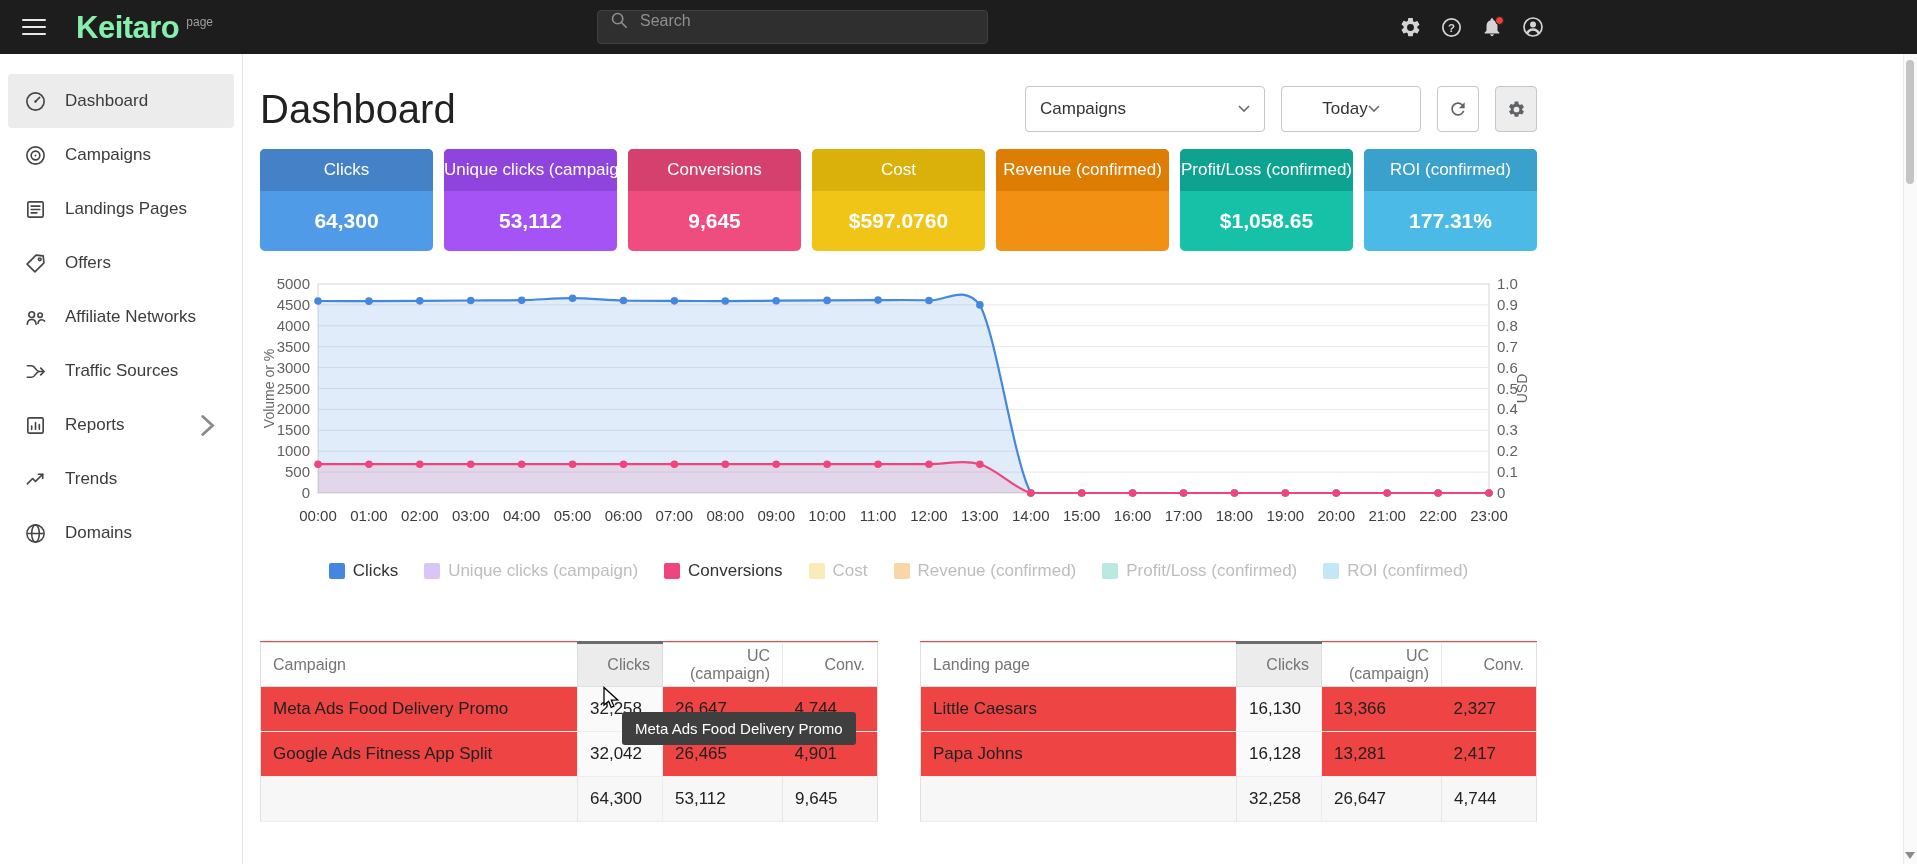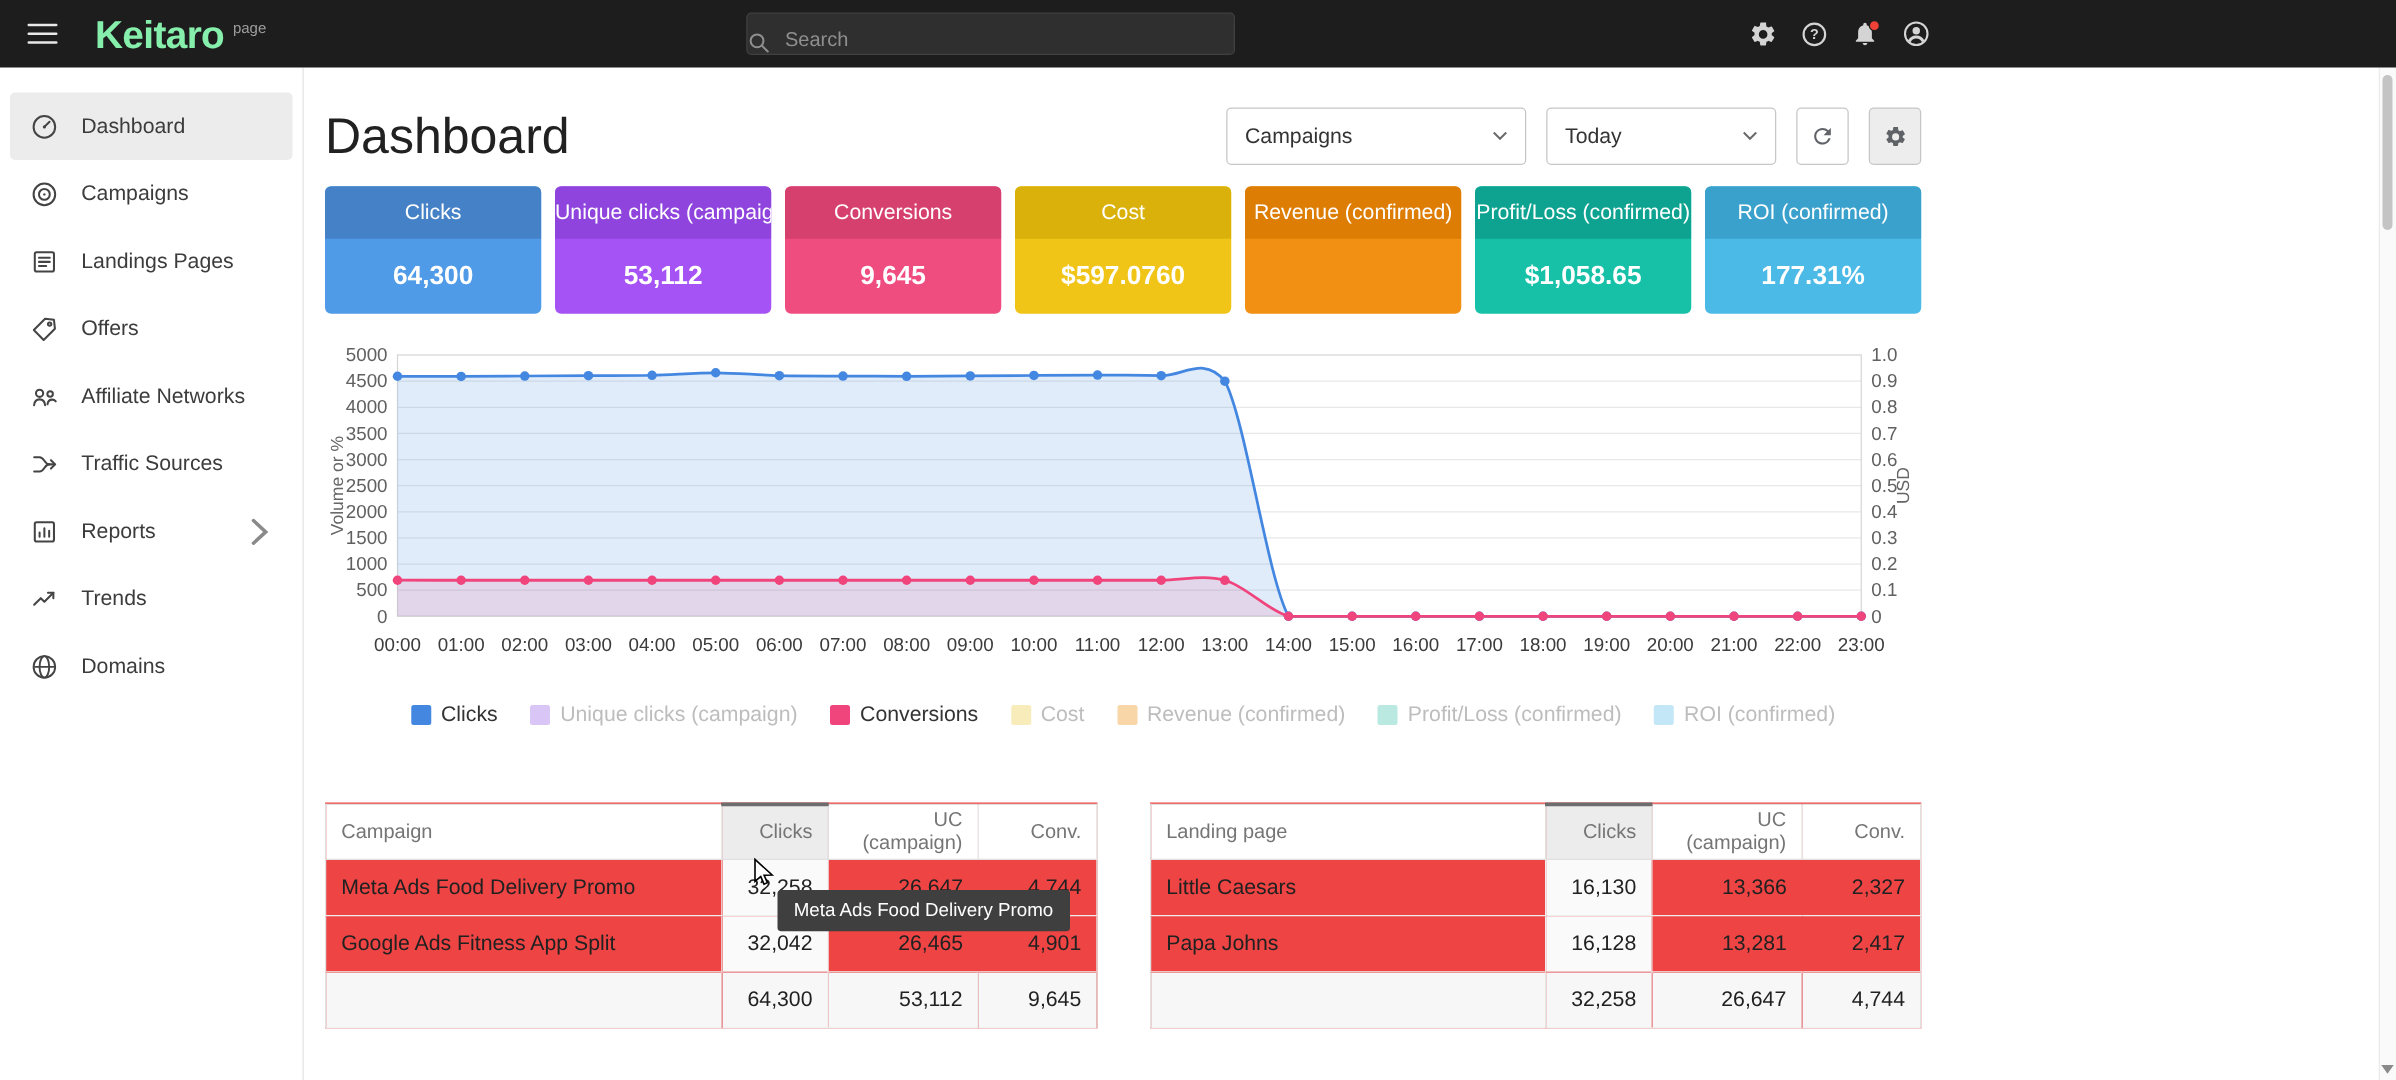--- a/index.html
+++ b/index.html
@@ -9,21 +9,21 @@
   
   .topbar { position:absolute; top:0; left:0; width:1917px; height:54px;
             background:#1d1d1d; display:flex; align-items:center; z-index:30; }
   .hamburger { margin-left:22px; width:24px; cursor:pointer; }
   .hamburger i { display:block; height:2.5px; background:#e8e8e8; margin:4.5px 0; border-radius:1px; }
   .logo { margin-left:30px; display:flex; align-items:flex-start; cursor:pointer; }
   .logo-text { font-size:31px; font-weight:bold; color:#86efac; letter-spacing:-0.5px; line-height:1; }
   .logo-badge { font-size:12px; color:#9e9e9e; margin-left:7px; margin-top:3px; }
   .search-box { position:absolute; left:597px; top:10px; width:391px; height:34px;
                 background:#2f2f2f; border:1px solid #404040; border-radius:4px;
-                display:flex; align-items:flex-end; padding:0 0; }
+                display:flex; align-items:flex-start; padding:0 12px; }
   .search-box input { flex:1; background:transparent; border:none; outline:none;
                       color:#cfcfcf; font-size:16px; margin-left:10px; font-family:inherit; }
   .search-box input::placeholder { color:#8f8f8f; }
   .topbar-icons { position:absolute; right:372px; top:0; height:54px; display:flex;
                   align-items:center; gap:17px; }
   .tb-icon { width:24px; height:24px; position:relative; cursor:pointer; display:flex;
              align-items:center; justify-content:center; }
   .tb-icon .dot { position:absolute; right:0px; top:1px; width:9px; height:9px;
                   border-radius:50%; background:#ef4136; border:1.5px solid #1d1d1d; }
 
@@ -39,21 +39,21 @@
   .side-item .chev { position:absolute; right:14px; display:flex; }
 
   
   .main { position:absolute; left:260px; top:54px; width:1277px; }
   .main-header { display:flex; justify-content:space-between; align-items:center; margin-top:32px; height:46px; }
   .page-title { font-size:40px; font-weight:400; color:#212121; margin:0; line-height:1; }
   .controls { display:flex; gap:16px; align-items:center; }
   .select { height:46px; border:1px solid #c6c6c6; border-radius:4px; background:#fff;
             display:flex; align-items:center; justify-content:space-between;
             padding:0 14px; font-size:17px; color:#333; cursor:pointer; }
-  .select.grouping { width:240px; } .select.daterange { width:184px; }
+  .select.grouping { width:240px; } .select.daterange { width:140px;justify-content:center; }
   .icon-btn { width:42px; height:46px; border:1px solid #c6c6c6; border-radius:4px;
               background:#fff; display:flex; align-items:center; justify-content:center; cursor:pointer; }
   .icon-btn.settings { background:#ededed; }
 
   
   .metrics { display:flex; gap:11px; margin-top:17px; }
   .metric-card { flex:1; border-radius:5px; overflow:hidden; color:#fff; text-align:center; cursor:pointer; }
   .m-label { height:42px; line-height:42px; font-size:17px; font-weight:500; white-space:nowrap; }
   .m-value { height:60px; line-height:60px; font-size:21px; font-weight:bold; }
 
@@ -69,21 +69,21 @@
   
   .tables { display:flex; gap:42px; margin-top:56px; }
   table { border-collapse:collapse; font-size:17px; background:#ef4444; border:1px solid #e0e0e0; table-layout:fixed; }
   table.t-left { width:618px; } table.t-right { width:617px; }
   th { height:44px; font-weight:400; color:#757575; font-size:16px; text-align:left;
        padding:0 12px; border-bottom:1px solid #e0e0e0; background:#fff; cursor:pointer; }
   th.num { text-align:right; border-left:1px solid #e8e8e8; }
   th.sorted { background:#ececec; border-top:3px solid #6d6d6d; border-left:1px solid #e0e0e0; border-right:1px solid #e0e0e0; }
   td { height:45px; padding:0 12px; color:#212121; border-bottom:1px solid #ededed;
        overflow:hidden; white-space:nowrap; text-overflow:ellipsis; }
-  td.num { text-align:right; }
+  td.num { text-align:left; }
   td.sorted { background:#fafafa; border-left:1px solid #ededed; border-right:1px solid #ededed; }
   tr.totals td { background:#f7f7f7; border-left:1px solid #e6e6e6; }
   tr.totals td:first-child { border-left:none; }
 
   
   .hover-tooltip { position:absolute; left:622px; top:712px; background:#3f3f3f; color:#fff;
                    font-size:15px; padding:8px 13px; border-radius:3px; z-index:40; white-space:nowrap; }
   .cursor { position:absolute; left:600px; top:686px; z-index:50; pointer-events:none; }
 
   

